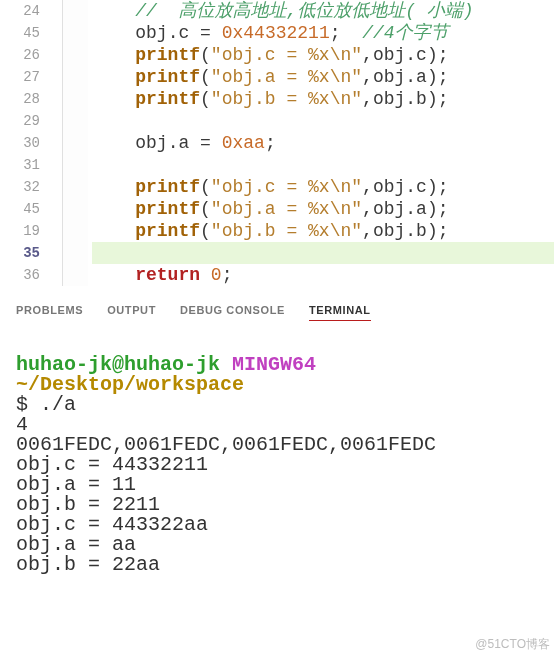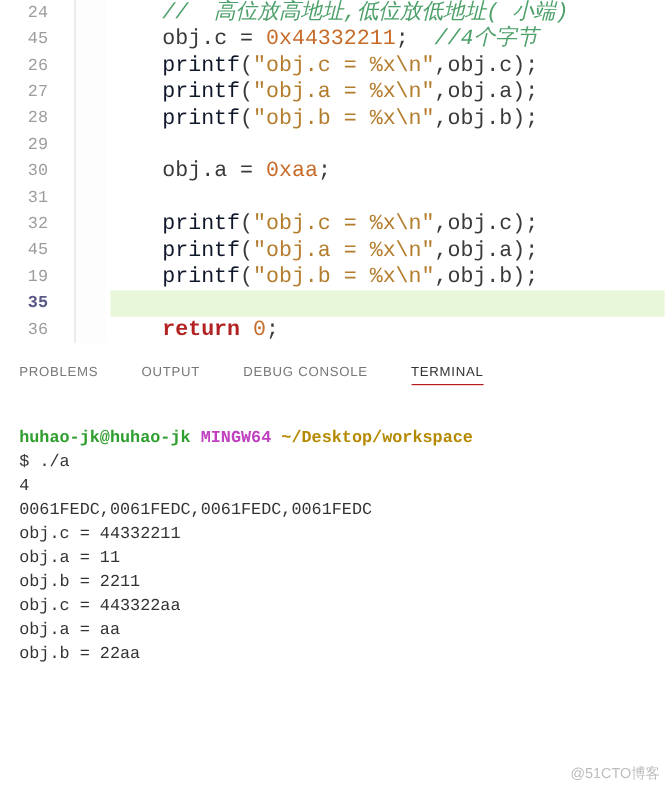--- a/index.html
+++ b/index.html
@@ -35,40 +35,41 @@
     font-size: 18px;
     padding-left: 4px;
   }
   .code .row { height: 22px; white-space: pre; }
   .code .row.active { background: #e8f7da; }
   .c-comment { color: #4da06a; font-style: italic; }
   .c-obj { color: #3a3a3a; }
   .c-punct { color: #3a3a3a; }
   .c-op { color: #3a3a3a; }
   .c-num { color: #c76b29; }
-  .c-func { color: #0f172a; font-weight: normal; }
+  .c-func { color: #a16207; font-weight: bold; }
   .c-str { color: #b47d2d; }
   .c-key { color: #b22222; font-weight: bold; }
   .panel-tabs {
     display: flex;
-    gap: 36px;
+    gap: 24px;
     padding: 12px 24px 8px 16px;
     font-family: -apple-system, "Segoe UI", sans-serif;
     font-size: 11px;
     letter-spacing: 0.6px;
     color: #777;
     border-top: 0px solid #eee;
     margin-top: 6px;
+    font-weight: bold;
   }
   .panel-tabs .tab { cursor: pointer; padding-bottom: 4px; }
   .panel-tabs .tab.active { color: #333; border-bottom: 1px solid #b91c1c; }
   .terminal {
     padding: 26px 16px 10px 16px;
     font-family: Consolas, "Courier New", monospace;
-    font-size: 14px;
+    font-size: 20px;
     line-height: 20px;
     color: #333;
   }
   .term-user { color: #2e9e2e; font-weight: bold; }
   .term-sys  { color: #c040c0; font-weight: bold; }
   .term-path { color: #b58900; font-weight: bold; }
   .watermark {
     position: absolute;
     right: 4px;
     bottom: 2px;

